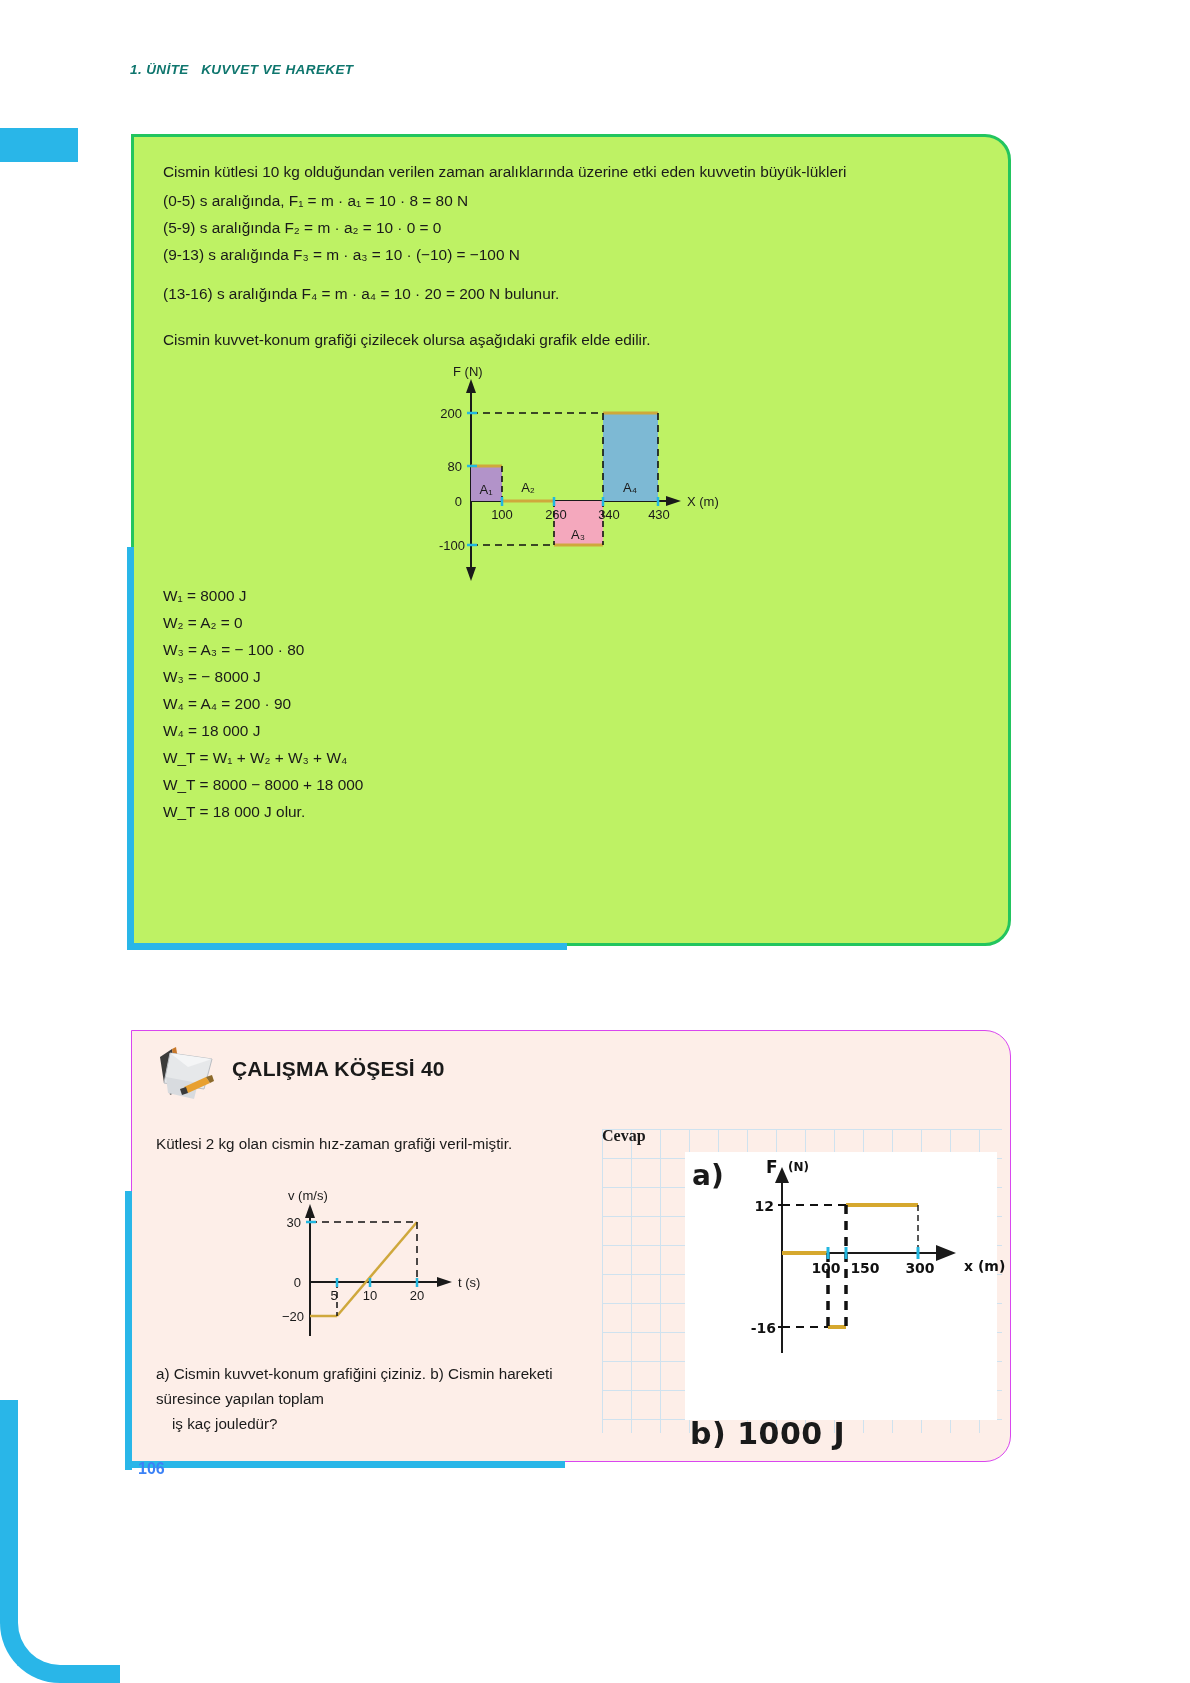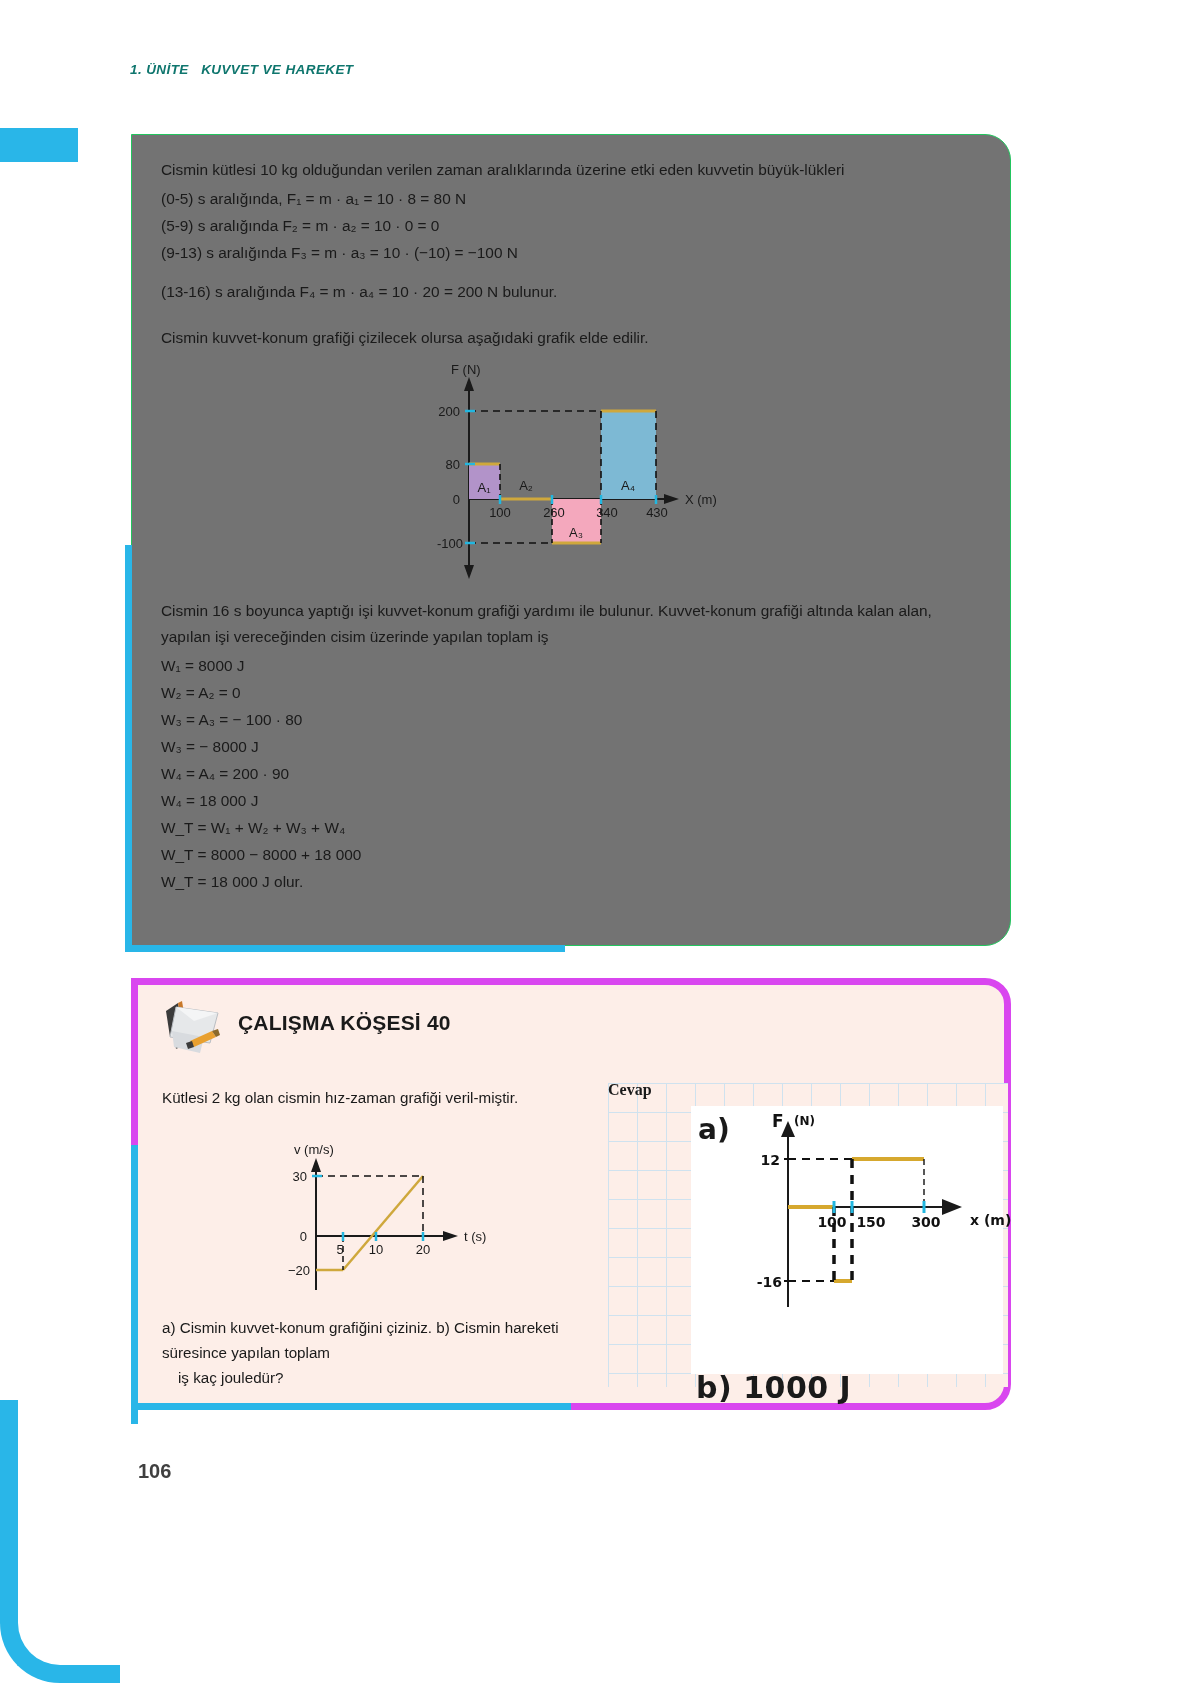--- a/index.html
+++ b/index.html
@@ -37,22 +37,22 @@
     letter-spacing: 0.4px;
     color: #0f766e;
     white-space: pre;
   }
 
   
   .solution-card {
     position: absolute;
     left: 131px; top: 134px;
     width: 880px; height: 812px;
-    background: #737373;
-    border: 1px solid #22c55e;
+    background: #bef264;
+    border: 3px solid #22c55e;
     border-top-right-radius: 26px;
     border-bottom-right-radius: 26px;
   }
   .solution-card .accent-left {
     position: absolute; left: -7px; top: 410px;
     width: 7px; height: 400px;
     background: #29b6e8;
   }
   .solution-card .accent-bottom {
     position: absolute; left: -7px; bottom: -7px;
@@ -78,24 +78,24 @@
   
   .chart1-wrap {
     position: relative;
     width: 330px; height: 215px;
     margin: 14px 0 0 268px;
   }
 
   
   .work-card {
     position: absolute;
-    left: 131px; top: 978px;
+    left: 131px; top: 1030px;
     width: 880px; height: 432px;
     background: #fdeee8;
-    border: 7px solid #d946ef;
+    border: 1px solid #d946ef;
     border-top-right-radius: 26px;
     border-bottom-right-radius: 26px;
   }
   .work-card .accent-left {
     position: absolute; left: -7px; top: 160px;
     width: 7px; height: 279px;
     background: #29b6e8;
   }
   .work-card .accent-bottom {
     position: absolute; left: -7px; bottom: -7px;
@@ -152,21 +152,21 @@
     position: absolute; left: 558px; top: 340px;
     font-size: 30px; font-weight: bold; font-family: "DejaVu Sans", sans-serif;
     letter-spacing: 0.5px;
     margin-top: 45px;
   }
   .chart3-wrap { position: absolute; left: 610px; top: 122px; width: 270px; height: 215px; }
 
   
   .page-no {
     position: absolute; left: 138px; top: 1460px;
-    font-size: 20px; color: #404040; font-weight: bold;
+    font-size: 16px; color: #3b82f6; font-weight: bold;
   }
 
   svg { display: block; overflow: visible; }
   .svgtxt { font-family: "Liberation Sans", sans-serif; font-size: 13px; fill: #1a1a1a; }
 </style>
 </head>
 <body>
 
 <div class="edge-left-bar"></div>
 <div class="edge-bottom-round"></div>
@@ -237,21 +237,20 @@
         <text class="svgtxt" x="178" y="152" text-anchor="middle">340</text>
         <text class="svgtxt" x="228" y="152" text-anchor="middle">430</text>
 
         <text class="svgtxt" x="55" y="127" text-anchor="middle" font-size="15">A₁</text>
         <text class="svgtxt" x="97" y="125" text-anchor="middle" font-size="15">A₂</text>
         <text class="svgtxt" x="147" y="172" text-anchor="middle" font-size="15">A₃</text>
         <text class="svgtxt" x="199" y="125" text-anchor="middle" font-size="15">A₄</text>
       </svg>
     </div>
 
-    <p class="para" style="margin-top:18px;">Cismin 16 s boyunca yaptığı işi kuvvet-konum grafiği yardımı ile bulunur. Kuvvet-konum grafiği altında kalan alan, yapılan işi vereceğinden cisim üzerinde yapılan toplam iş</p>
 
     <div class="eqline">W₁  = 8000 J</div>
     <div class="eqline">W₂ = A₂ = 0</div>
     <div class="eqline">W₃ = A₃ = − 100 · 80</div>
     <div class="eqline">W₃ = − 8000 J</div>
     <div class="eqline">W₄ = A₄ = 200 · 90</div>
     <div class="eqline">W₄ = 18 000 J</div>
     <div class="eqline">W_T = W₁ + W₂ + W₃ + W₄</div>
     <div class="eqline">W_T = 8000 − 8000 + 18 000</div>
     <div class="eqline">W_T = 18 000 J olur.</div>

